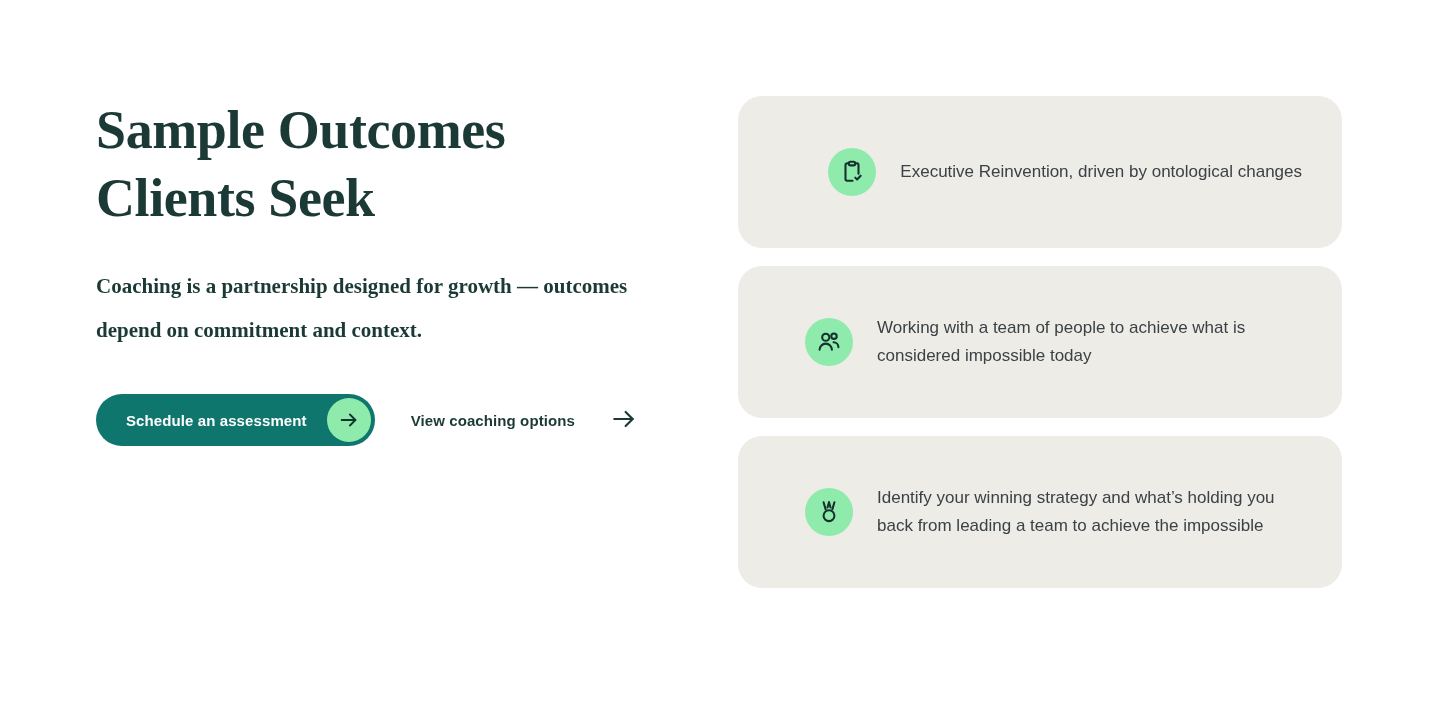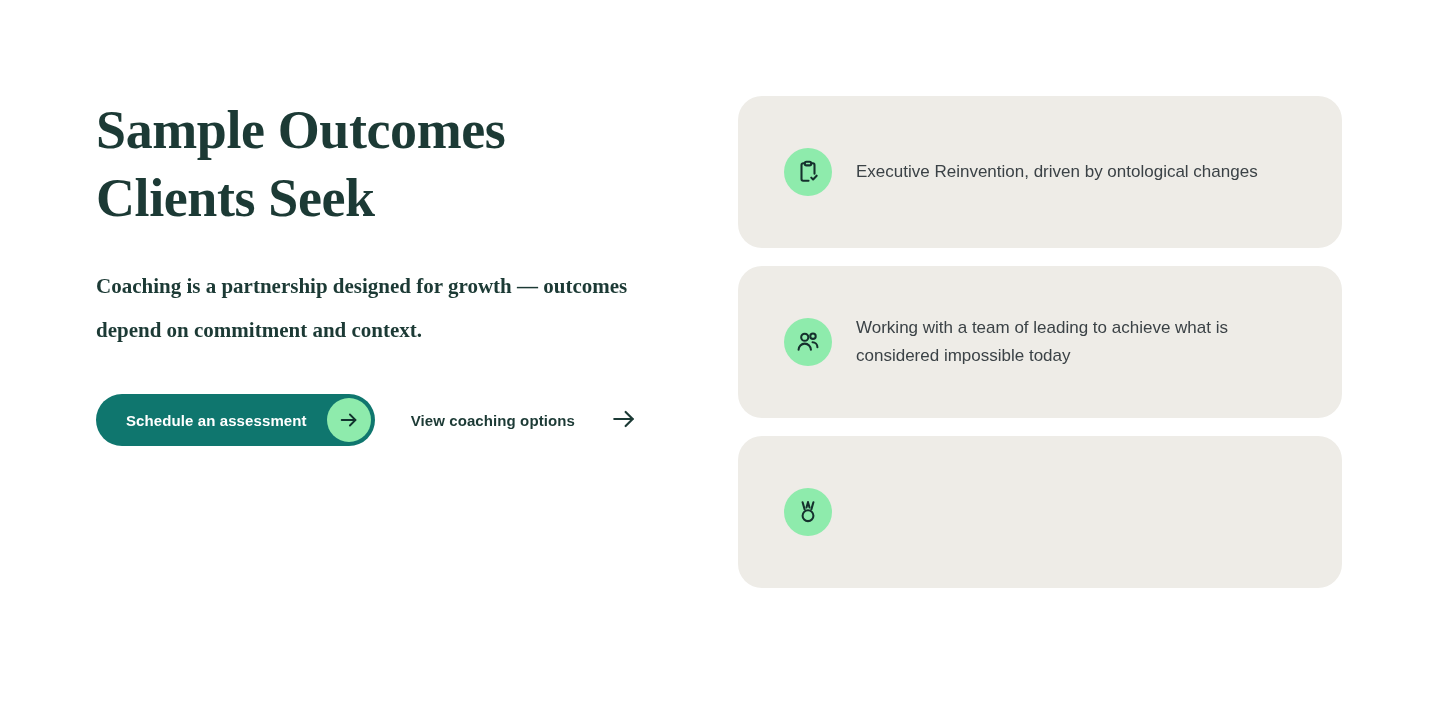--- a/index.html
+++ b/index.html
@@ -128,20 +128,21 @@
   }
 
   .card {
     display: flex;
     align-items: center;
     gap: 24px;
     background: #EEECE7;
     border-radius: 24px;
     padding: 26px 40px 26px 46px;
     min-height: 152px;
+    justify-content: flex-end;
   }
 
   .card-icon {
     flex: 0 0 auto;
     width: 48px;
     height: 48px;
     border-radius: 50%;
     background: #8EEBAC;
     display: flex;
     align-items: center;
@@ -206,30 +207,31 @@
 
     <div class="card">
       <span class="card-icon">
         <svg width="26" height="26" viewBox="0 0 24 24" fill="none" stroke="#15302D" stroke-width="1.9" stroke-linecap="round" stroke-linejoin="round" aria-hidden="true">
           <circle cx="9" cy="7.6" r="3.3"></circle>
           <path d="M3.3 19.2a5.7 5.7 0 0 1 11.4 0"></path>
           <circle cx="16.6" cy="6.6" r="2.5"></circle>
           <path d="M16.2 12.2a4.6 4.6 0 0 1 4.5 4.6"></path>
         </svg>
       </span>
-      <div class="card-text">Working with a team of leading to achieve what is considered impossible today</div>
+      <div class="card-text">Working with a team of people to achieve what is considered impossible today</div>
     </div>
 
     <div class="card">
       <span class="card-icon">
         <svg width="26" height="26" viewBox="0 0 24 24" fill="none" stroke="#15302D" stroke-width="1.9" stroke-linecap="round" stroke-linejoin="round" aria-hidden="true">
           <polyline points="7,3 8.9,9.6"></polyline>
           <polyline points="12,3 10.6,7.8"></polyline>
           <polyline points="12,3 13.4,7.8"></polyline>
           <polyline points="17,3 15.1,9.6"></polyline>
           <circle cx="12" cy="15.4" r="5"></circle>
         </svg>
       </span>
+      <div class="card-text">Identify your winning strategy and what’s holding you back from leading a team to achieve the impossible</div>
     </div>
 
   </div>
 
 </div>
 
 </body></html>

